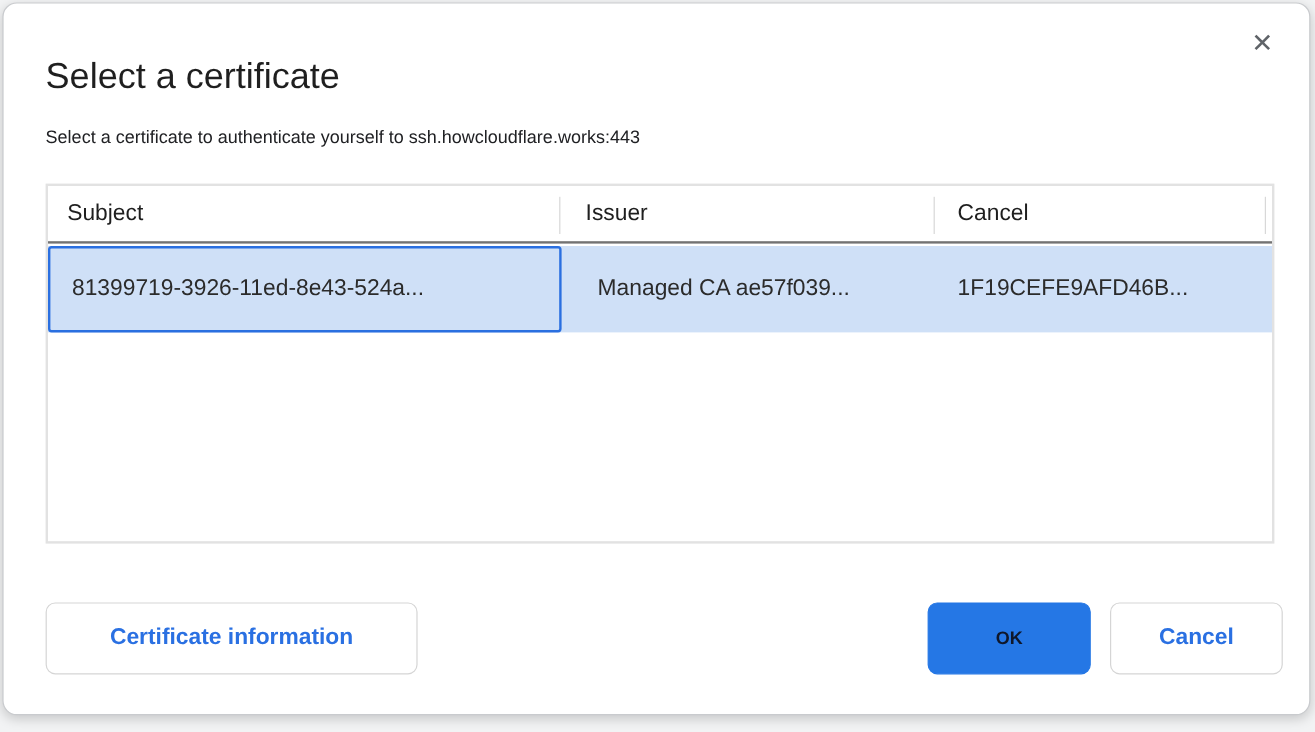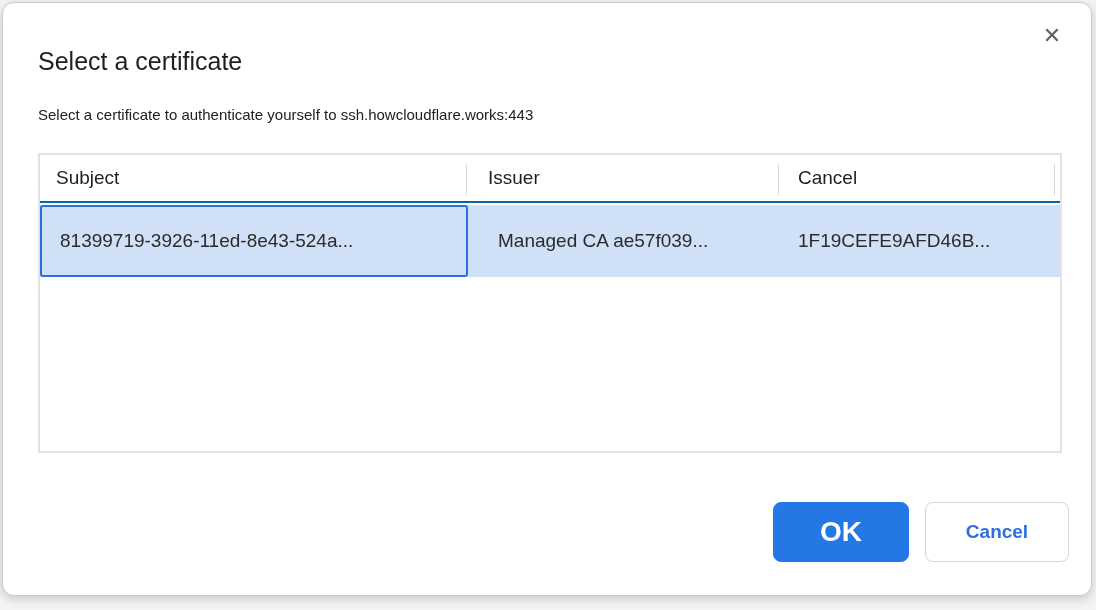--- a/index.html
+++ b/index.html
@@ -26,21 +26,21 @@
     width: 30px; height: 30px;
     display: flex; align-items: center; justify-content: center;
     font-size: 22px;
     color: #5f6368;
     cursor: pointer;
     user-select: none;
   }
   .title {
     position: absolute;
     left: 35px; top: 44px;
-    font-size: 25px;
+    font-size: 30px;
     font-weight: 400;
     color: #1f1f1f;
   }
   .subtitle {
     position: absolute;
     left: 35px; top: 103px;
     font-size: 15px;
     font-weight: 400;
     color: #202124;
   }
@@ -48,21 +48,21 @@
     position: absolute;
     left: 35px; top: 150px;
     width: 1024px; height: 300px;
     border: 2px solid #e2e2e2;
     background: #ffffff;
   }
   .cert-header {
     position: absolute;
     left: 0; top: 0;
     width: 100%; height: 48px;
-    border-bottom: 2px solid #0369a1;
+    border-bottom: 2px solid #737373;
   }
   .col-header {
     position: absolute;
     top: 0; height: 46px;
     display: flex; align-items: center;
     font-size: 19px;
     color: #1f1f1f;
   }
   .col-header.subject { left: 16px; }
   .col-header.issuer  { left: 448px; }
@@ -113,22 +113,22 @@
     user-select: none;
   }
   .btn.outline {
     background: #ffffff;
     border: 1px solid #d5d5d5;
     color: #2a70e2;
   }
   .btn.primary {
     background: #2577e5;
     border: 1px solid #2577e5;
-    color: #ffffff;
-    font-size: 28px;
+    color: #0f172a;
+    font-size: 15px;
   }
   .btn-cert-info { left: 35px;  width: 310px; }
   .btn-ok        { left: 770px; width: 136px; }
   .btn-cancel    { left: 922px; width: 144px; }
 </style>
 </head>
 <body>
 
 <div class="dialog">
 
@@ -151,18 +151,19 @@
 
     <div class="cert-row">
       <div class="cell subject">81399719-3926-11ed-8e43-524a...</div>
       <div class="cell issuer">Managed CA ae57f039...</div>
       <div class="cell serial">1F19CEFE9AFD46B...</div>
       <div class="focus-ring"></div>
     </div>
 
   </div>
 
+  <div class="btn outline btn-cert-info">Certificate information</div>
 
   <div class="btn primary btn-ok">OK</div>
 
   <div class="btn outline btn-cancel">Cancel</div>
 
 </div>
 
 </body></html>

